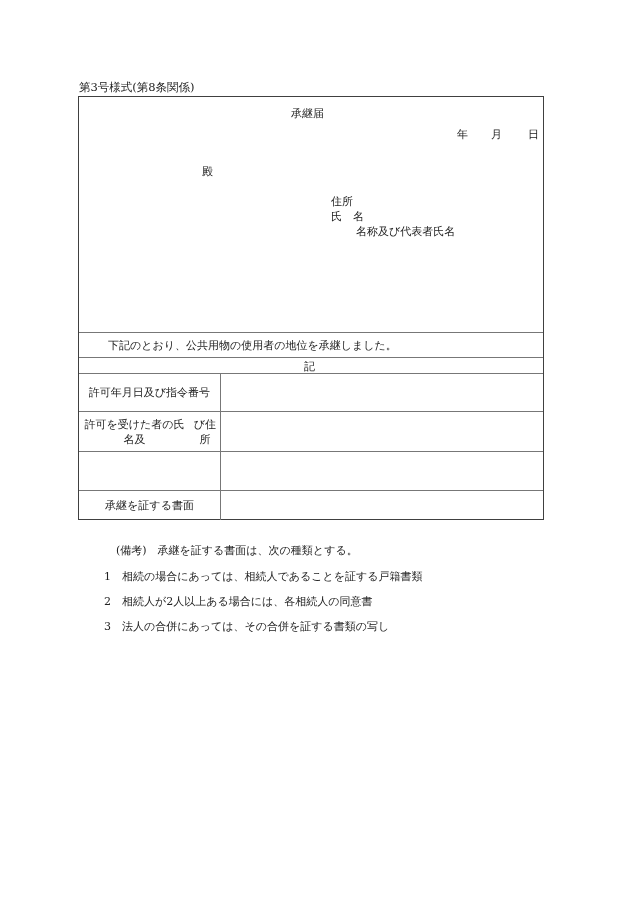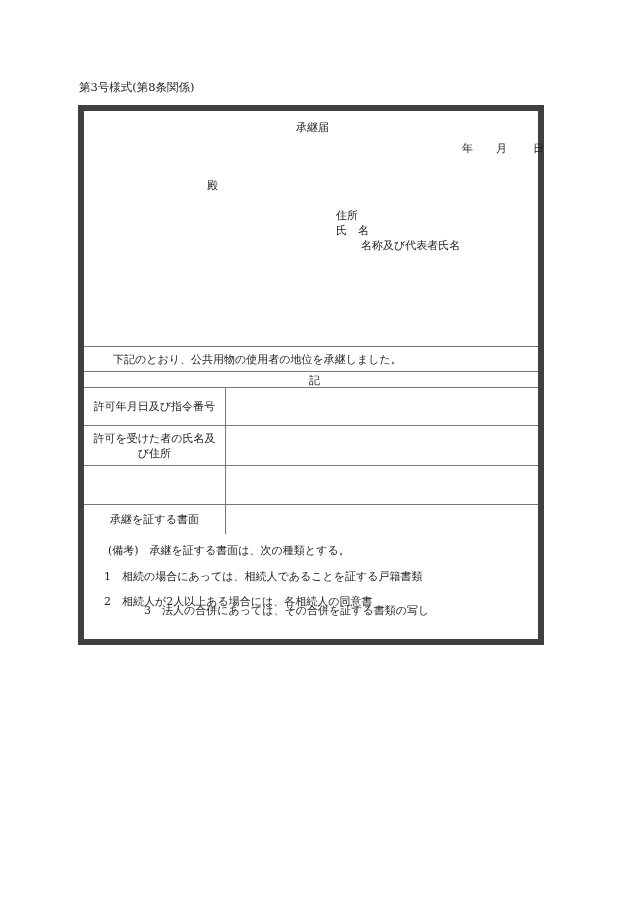--- a/index.html
+++ b/index.html
@@ -1,19 +1,19 @@
 <!DOCTYPE html>
 <html><head>
 <meta charset="utf-8">
 <style>
   html, body { margin:0; padding:0; background:#ffffff; }
   body { width:630px; height:903px; position:relative; font-family:"DejaVu Serif","Liberation Serif",serif; color:#222; font-size:11px; }
   .abs { position:absolute; white-space:nowrap; }
   .form-title { left:79px; top:80px; font-size:11.5px;text-align:right; }
-  .box { position:absolute; left:78px; top:105px; width:466px; height:540px; border:6px solid #404040; box-sizing:border-box; }
+  .box { position:absolute; left:78px; top:96px; width:466px; height:424px; border:1px solid #404040; box-sizing:border-box; }
   .hline { position:absolute; left:0; right:0; height:0; border-top:1px solid #777; }
   .vline { position:absolute; width:0; border-left:1px solid #777; }
   .t { position:absolute; white-space:nowrap; }
   .cell { position:absolute; display:flex; align-items:center; justify-content:center; text-align:center; line-height:15px; }
   .notes { position:absolute; left:104px; top:543px; font-size:11px; }
   .note-line { position:absolute; white-space:nowrap; }
 </style>
 </head>
 <body>
 
@@ -38,30 +38,30 @@
   <div class="hline" style="top:393px;"></div>
 
   <div class="vline" style="left:141px; top:276px; height:147px;"></div>
 
   <div class="t" style="left:29px; top:241px;">下記のとおり、公共用物の使用者の地位を承継しました。</div>
   <div class="t" style="left:225px; top:262px;">記</div>
 
   <div class="cell" style="left:0; top:277px; width:141px; height:37px;">許可年月日及び指令番号</div>
   <div class="cell" style="left:142px; top:277px; width:322px; height:37px;"></div>
 
-  <div class="cell" style="left:0; top:315px; width:141px; height:39px; flex-direction:column;">
+  <div class="cell" style="left:0; top:315px; width:141px; height:39px; ">
     <span>許可を受けた者の氏名及</span>
     <span>び住所</span>
   </div>
   <div class="cell" style="left:142px; top:315px; width:322px; height:39px;"></div>
 
   <div class="cell" style="left:142px; top:355px; width:322px; height:38px;"></div>
 
   <div class="cell" style="left:0; top:394px; width:141px; height:29px;text-align:center;">承継を証する書面</div>
   <div class="cell" style="left:142px; top:394px; width:322px; height:29px;"></div>
 </div>
 
 <div class="notes">
-  <div class="note-line" style="left:4px; top:0;">(備考)　承継を証する書面は、次の種類とする。</div>
+  <div class="note-line" style="left:12px; top:0;">(備考)　承継を証する書面は、次の種類とする。</div>
   <div class="note-line" style="left:0; top:26px;">1　相続の場合にあっては、相続人であることを証する戸籍書類</div>
   <div class="note-line" style="left:0; top:51px;">2　相続人が2人以上ある場合には、各相続人の同意書</div>
-  <div class="note-line" style="left:0; top:60px;margin-left:40px;">3　法人の合併にあっては、その合併を証する書類の写し</div>
+  <div class="note-line" style="left:0; top:76px;">3　法人の合併にあっては、その合併を証する書類の写し</div>
 </div>
 
 </body></html>

